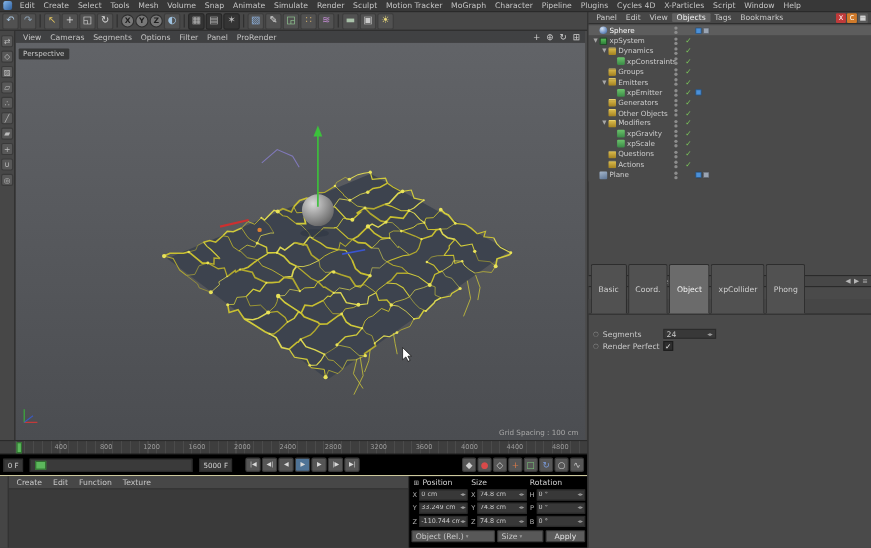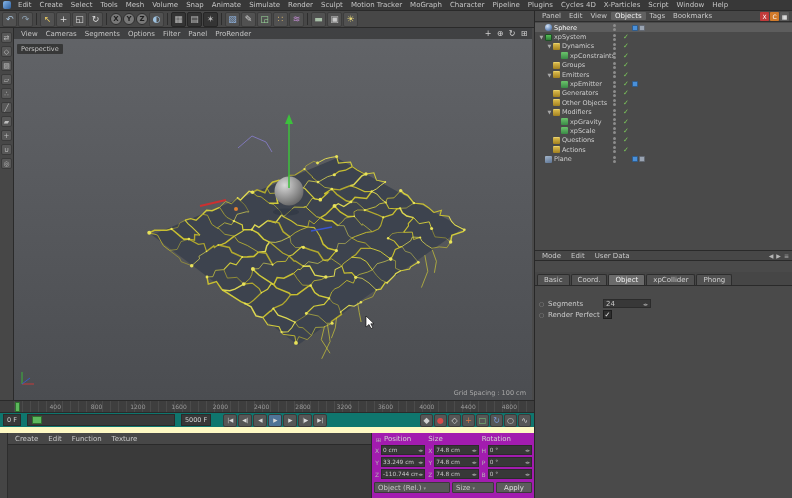--- a/index.html
+++ b/index.html
@@ -32,37 +32,37 @@
   .vp-label{position:absolute;left:3px;top:16px;background:rgba(48,48,48,.85);color:#c8c8c8;padding:1px 4px;border-radius:1px;z-index:3;font-size:6.5px}
   .vp-grid-text{position:absolute;right:6px;bottom:3px;color:#a8a8a8;z-index:3;font-size:6.5px}
 
   
   #timeline{position:absolute;left:0;top:400px;width:534px;height:13px;background:#3e3e3e;border-top:1px solid #2a2a2a;border-bottom:1px solid #2a2a2a;z-index:4}
   #ruler{position:absolute;left:14px;right:4px;top:0;bottom:0;background-image:repeating-linear-gradient(90deg,#4b4b4b 0 1px,transparent 1px 8px)}
   .tick{position:absolute;top:2px;transform:translateX(-50%);color:#9b9b9b;font-size:6px}
   #frame-marker{position:absolute;left:15px;top:1px;width:5px;height:10px;background:#5cb85c;border:1px solid #2f6f2f}
 
   
-  #playbar{position:absolute;left:0;top:413px;width:534px;height:20px;background:#0f766e;border-bottom:6px solid #fef9c3;display:flex;align-items:center;gap:6px;padding:0 3px;z-index:4}
+  #playbar{position:absolute;left:0;top:413px;width:534px;height:20px;background:#000000;border-bottom:1px solid #fef9c3;display:flex;align-items:center;gap:6px;padding:0 3px;z-index:4}
   .pb-field{height:12px;background:#383838;border:1px solid #2b2b2b;color:#d2d2d2;display:flex;align-items:center;padding:0 3px;white-space:nowrap;font-size:6.5px}
   #pb-slider{width:148px;height:12px;background:#3a3a3a;border:1px solid #2b2b2b;position:relative}
   #pb-thumb{position:absolute;left:4px;top:1px;width:10px;height:8px;background:#5cb85c;border:1px solid #2f6f2f}
   .pb-btn{width:14px;height:13px;background:#565656;border:1px solid #3a3a3a;border-radius:2px;color:#d8d8d8;font-size:5.5px;display:flex;align-items:center;justify-content:center;flex:none}
   .pb-btn.active{background:#4f7396}
   .rec-icon{width:13px;height:13px;border-radius:2px;background:#565656;border:1px solid #3a3a3a;display:flex;align-items:center;justify-content:center;font-size:8px;flex:none}
 
   
   #bottom{position:absolute;left:0;top:433px;width:534px;height:65px;background:#3c3c3c;z-index:4}
   #mat-manager{position:absolute;left:0;top:0;width:372px;height:65px;border-right:1px solid #2a2a2a}
   #mat-grip{position:absolute;left:0;top:0;width:8px;height:65px;background:#454545;border-right:1px solid #2d2d2d}
   #mat-menus{position:absolute;left:8px;top:0;right:0;height:12px;background:#474747;display:flex;align-items:center;border-bottom:1px solid #2a2a2a;padding-left:2px}
   .mat-menu-item{padding:0 5px}
   #mat-list{position:absolute;left:8px;top:12px;right:0;bottom:0;background:#3a3a3a}
 
-  #coord-manager{position:absolute;left:372px;top:0;width:162px;height:65px;background:#a21caf;padding:1px 2px}
+  #coord-manager{position:absolute;left:372px;top:0;width:162px;height:65px;background:#000000;padding:1px 2px}
   #coord-cols{display:flex;gap:2px}
   .coord-col{flex:1;min-width:0}
   .coord-head{height:10px;color:#d2d2d2;display:flex;align-items:center;gap:2px;padding-left:1px}
   .coord-micon{width:7px;height:7px;font-size:6px;color:#bbb;display:inline-flex;align-items:center;justify-content:center}
   .coord-row{display:flex;align-items:center;gap:1px;height:12px}
   .coord-axis{width:6px;color:#b5b5b5;text-align:center;font-size:6px}
   .coord-field{flex:1;height:10px;background:#383838;border:1px solid #2b2b2b;display:flex;align-items:center;padding:0 1px;font-size:5.8px;white-space:nowrap;overflow:hidden;min-width:0}
   .coord-field .val{flex:1;overflow:hidden}
   .coord-step{color:#9a9a9a;font-size:5px;flex:none}
   #coord-bottom{display:flex;gap:2px;margin-top:2px}
@@ -94,21 +94,21 @@
   .tree-check{position:absolute;left:88px;color:#7cc85a;font-size:7px}
   .tree-tags{position:absolute;left:97px;display:flex;gap:1px}
   .tree-tag{width:6px;height:6px;border-radius:1px;border:1px solid rgba(0,0,0,.35)}
 
   #am-modebar{position:absolute;top:239px;left:0;width:100%;height:11px;background:#474747;border-top:1px solid #2a2a2a;border-bottom:1px solid #2a2a2a;display:flex;align-items:center;padding:0 3px;gap:2px}
   .am-menu-item{padding:0 4px}
   .am-nav{margin-left:auto;display:flex;gap:3px;color:#b5b5b5;font-size:6px}
   #am-title{position:absolute;top:250px;left:0;width:100%;height:11px;display:flex;align-items:center;padding:0 4px;background:#424242;color:#e6e6e6}
   #am-title .oicon{margin-right:3px}
   #am-tabs{position:absolute;top:261px;left:0;width:100%;height:14px;display:flex;align-items:flex-end;padding:0 2px;gap:1px;background:#464646;border-bottom:1px solid #2a2a2a}
-  .am-tab{padding:1px 6px;background:#515151;border:1px solid #2d2d2d;border-bottom:none;border-radius:2px 2px 0 0;color:#cfcfcf;white-space:nowrap}
+  .am-tab{padding:18px 6px;background:#515151;border:1px solid #2d2d2d;border-bottom:none;border-radius:2px 2px 0 0;color:#cfcfcf;white-space:nowrap}
   .am-tab.active{background:#6b6b6b;color:#f2f2f2}
   #am-section{position:absolute;top:275px;left:0;width:100%;height:11px;background:#484848;display:flex;align-items:center;gap:3px;padding-left:4px;color:#e2e2e2;border-bottom:1px solid #3a3a3a}
   #am-section .sec-arrow{color:#a0a0a0;font-size:5px}
   #am-props{position:absolute;top:287px;left:0;width:100%}
   .prop-row{display:flex;align-items:center;height:11px;padding-left:4px;gap:3px}
   .prop-dot{color:#909090;font-size:6px;width:6px;flex:none}
   .prop-label{width:52px;white-space:nowrap}
   .prop-field{width:48px;height:9px;background:#383838;border:1px solid #2b2b2b;display:flex;align-items:center;padding:0 2px}
   .prop-field .val{flex:1;white-space:nowrap;overflow:hidden}
   .prop-step{color:#9a9a9a;font-size:5px;flex:none}

